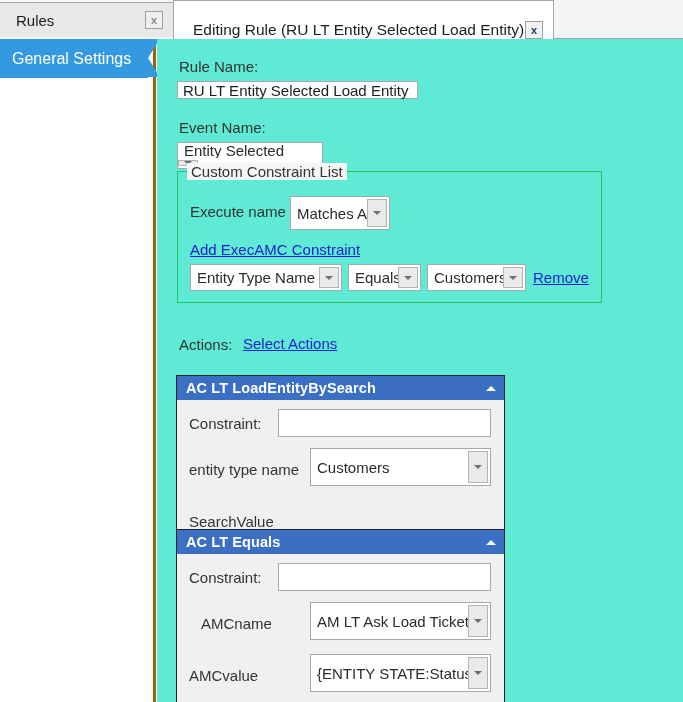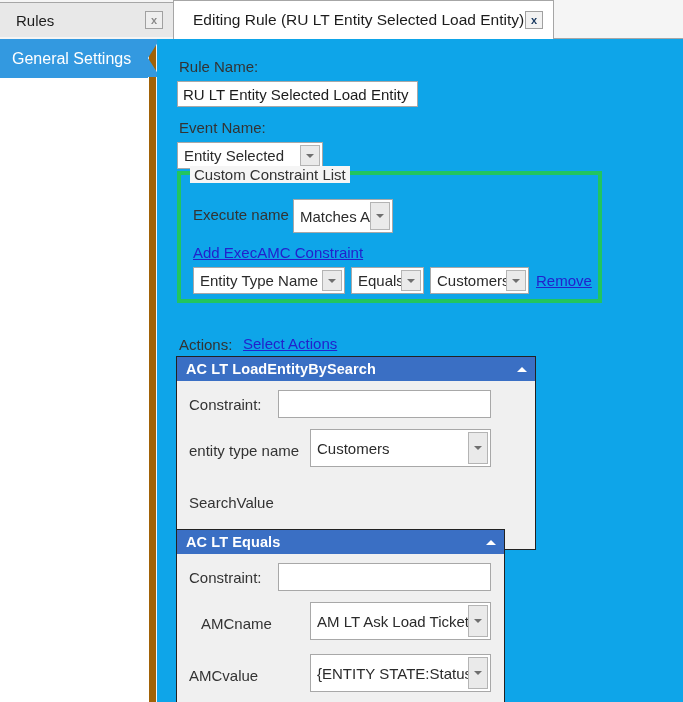--- a/index.html
+++ b/index.html
@@ -41,20 +41,21 @@
     top: 2px;
     height: 35px;
   }
   .tab-active {
     left: 173px;
     width: 381px;
     background: #ffffff;
     top: 0px;
     height: 39px;
     z-index: 4;
+    align-items: flex-end;
   }
   .tab-label {
     flex: 1 1 auto;
     padding-left: 16px;
     white-space: nowrap;
     font-size: 15px;
     color: #1c1c1c;
   }
   .tab-active .tab-label {
     padding-left: 19px;
@@ -90,21 +91,21 @@
   }
 
   
   #sidebar {
     position: absolute;
     left: 0;
     top: 39px;
     width: 156px;
     height: 663px;
     background: #ffffff;
-    border-right: 7px solid #a16207;
+    border-right: 3px solid #a16207;
     box-sizing: border-box;
   }
   .nav-item {
     position: relative;
     height: 39px;
     display: flex;
     align-items: center;
     padding-left: 12px;
     font-size: 16px;
     color: #1c1c1c;
@@ -128,21 +129,21 @@
   }
   .nav-item.selected .nav-label { position: relative; z-index: 2; }
 
   
   #content {
     position: absolute;
     left: 157px;
     top: 39px;
     width: 526px;
     height: 663px;
-    background: #0ea5e9;
+    background: #5eead4;
     box-sizing: border-box;
   }
 
   .field-label {
     font-size: 15px;
     color: #333333;
   }
 
   .abs { position: absolute; }
 
@@ -150,21 +151,21 @@
   .textbox {
     box-sizing: border-box;
     border: 1px solid #a8a8a8;
     background: #ffffff;
     font-family: "Liberation Sans", sans-serif;
     font-size: 15px;
     color: #1c1c1c;
     padding: 0 5px;
     display: flex;
     align-items: center;
-    height: 26px;
+    height: 18px;
   }
 
   
   .combo {
     box-sizing: border-box;
     border: 1px solid #a8a8a8;
     background: #ffffff;
     display: flex;
     align-items: stretch;
     height: 27px;
@@ -193,21 +194,21 @@
     width: 0; height: 0;
     border-left: 4px solid transparent;
     border-right: 4px solid transparent;
     border-top: 4px solid #6f6f6f;
   }
 
   
   .groupbox {
     position: absolute;
     box-sizing: border-box;
-    border: 4px solid #22c55e;
+    border: 1px solid #22c55e;
     background: transparent;
   }
   .groupbox-title {
     position: absolute;
     top: -9px;
     left: 9px;
     background: #f5f5f5;
     padding: 0 4px;
     font-size: 15px;
     color: #333333;
@@ -280,21 +281,21 @@
     <span class="nav-label">General Settings</span>
   </div>
 </div>
 
 <div id="content">
 
   <div class="abs field-label" style="left:22px; top:19px;">Rule Name:</div>
   <div class="abs textbox" style="left:20px; top:42px; width:241px;">RU LT Entity Selected Load Entity</div>
 
   <div class="abs field-label" style="left:22px; top:80px;">Event Name:</div>
-  <div class="abs combo" style="left:20px; top:103px; width:146px;">
+  <div class="abs combo" style="left:20px; top:103px; width:146px;flex-direction:column;">
     <span class="combo-text">Entity Selected</span>
     <span class="combo-btn">
         <span class="chev"></span>
       </span>
   </div>
 
   <div class="groupbox" style="left:20px; top:132px; width:425px; height:132px;">
     <span class="groupbox-title">Custom Constraint List</span>
 
     <div class="abs field-label" style="left:12px; top:31px;">Execute name if</div>
@@ -324,21 +325,21 @@
       <span class="combo-btn">
           <span class="chev"></span>
         </span>
     </div>
     <div class="abs link" style="left:355px; top:97px;">Remove</div>
   </div>
 
   <div class="abs field-label" style="left:22px; top:297px;">Actions:</div>
   <div class="abs link" style="left:86px; top:296px;">Select Actions</div>
 
-  <div class="panel" style="left:19px; top:317px; width:360px; height:194px;">
+  <div class="panel" style="left:19px; top:336px; width:329px; height:194px;">
     <div class="panel-header">
       <span class="panel-title">AC LT LoadEntityBySearch</span>
       <span class="tri-up"></span>
     </div>
     <div class="panel-body" style="height:169px;">
       <div class="abs prop-label" style="left:12px; top:15px;">Constraint:</div>
       <div class="abs textbox" style="left:101px; top:9px; width:213px; height:28px;"></div>
 
       <div class="abs prop-label" style="left:12px; top:61px;">entity type name</div>
       <div class="abs combo" style="left:133px; top:48px; width:181px; height:38px;">

